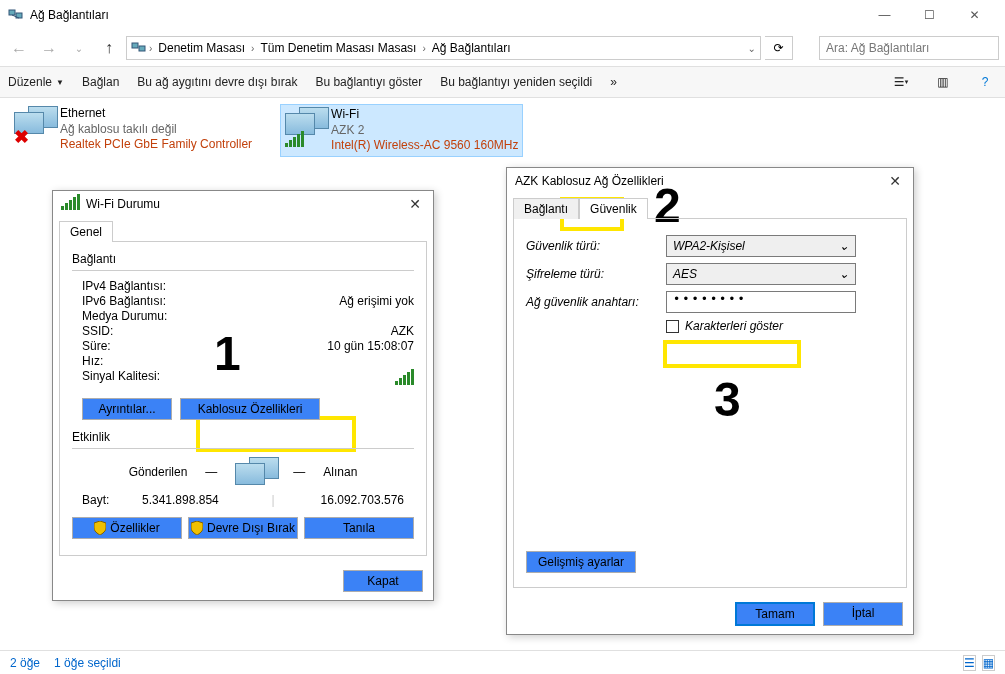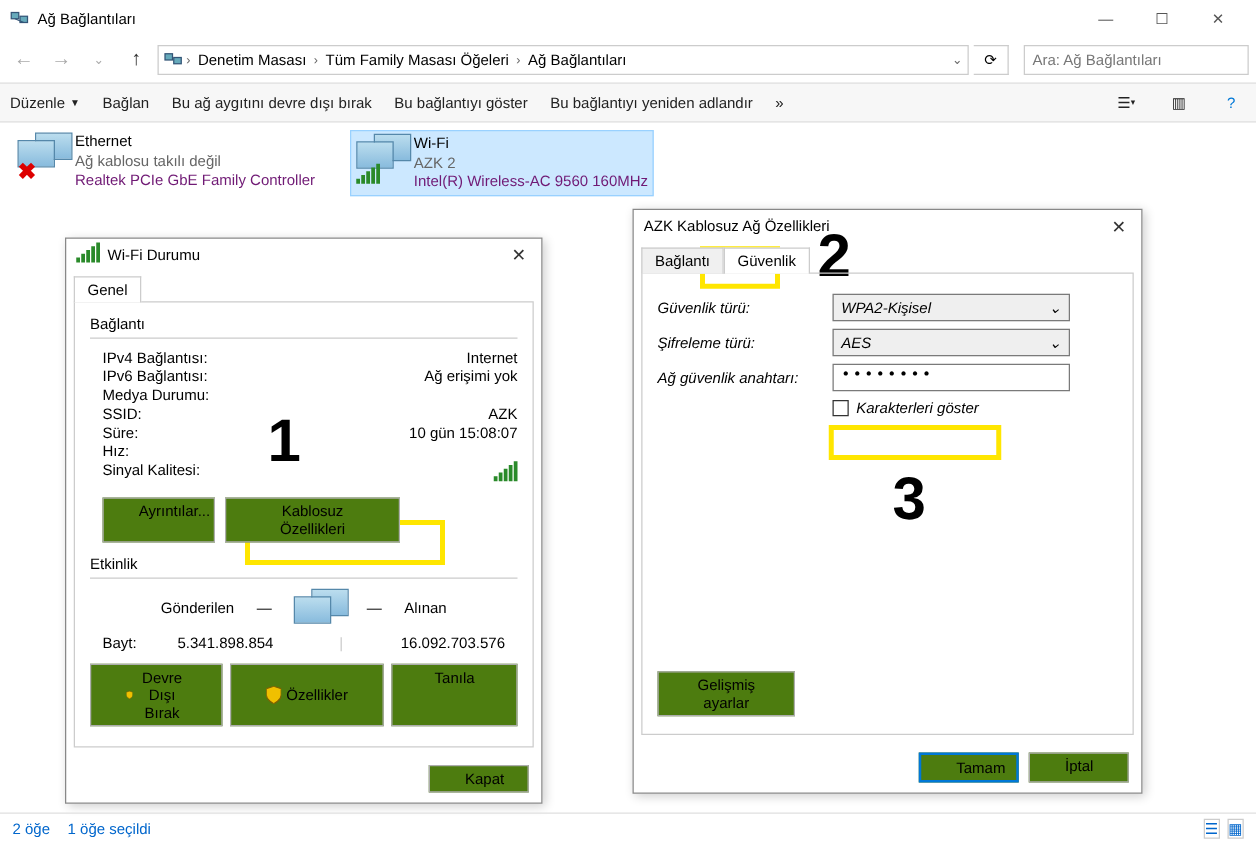--- a/index.html
+++ b/index.html
@@ -8,34 +8,34 @@
 .titlebar .icon { width: 16px; height: 16px; margin-right: 6px; }
 .titlebar .title { flex: 1; font-size: 12px; }
 .titlebar .win-btn { width: 45px; height: 30px; display: flex; align-items: center; justify-content: center; color: #555; }
 .navbar { height: 36px; display: flex; align-items: center; padding: 0 6px; gap: 4px; }
 .nav-arrow { width: 26px; height: 26px; display: flex; align-items: center; justify-content: center; color: #aaa; font-size: 16px; }
 .nav-arrow.enabled { color: #333; }
 .breadcrumb { flex: 1; height: 24px; border: 1px solid #ccc; display: flex; align-items: center; padding: 0 4px; gap: 2px; font-size: 12px; }
 .breadcrumb .crumb { padding: 2px 4px; }
 .breadcrumb .chev { color: #666; font-size: 10px; }
 .refresh { width: 28px; height: 24px; border: 1px solid #ccc; border-left: none; display: flex; align-items: center; justify-content: center; }
-.search { width: 180px; height: 24px; border: 1px solid #ccc; margin-left: 8px; padding: 0 6px; color: #777; display: flex; align-items: center; }
+.search { width: 180px; height: 24px; border: 1px solid #ccc; margin-left: 22px; padding: 0 6px; color: #777; display: flex; align-items: center; }
 .toolbar { height: 32px; border-top: 1px solid #e0e0e0; border-bottom: 1px solid #e0e0e0; background: #f7f7f7; display: flex; align-items: center; padding: 0 8px; gap: 18px; font-size: 12px; color: #222; }
 .toolbar .item { display: flex; align-items: center; gap: 4px; }
 .toolbar .spacer { flex: 1; }
 .toolbar .icbtn { width: 24px; height: 24px; display: flex; align-items: center; justify-content: center; }
 .content { position: relative; padding: 6px 10px; }
 .conn-list { display: flex; gap: 24px; }
 .conn-item { display: flex; gap: 6px; padding: 2px 4px; min-width: 240px; }
 .conn-item.selected { background: #cce8ff; border: 1px solid #99d1ff; }
 .conn-ico { width: 40px; height: 40px; position: relative; }
 .conn-text { line-height: 1.3; }
 .conn-text .n1 { font-weight: 400; }
 .conn-text .n2 { color: #666; }
-.conn-text .n3 { color: #701a75; }
+.conn-text .n3 { color: #c2410c; }
 .statusbar { position: absolute; bottom: 0; left: 0; right: 0; height: 24px; border-top: 1px solid #e0e0e0; display: flex; align-items: center; padding: 0 10px; gap: 14px; font-size: 12px; color: #0066cc; }
 .statusbar .right { margin-left: auto; display: flex; gap: 6px; }
 .dialog { position: absolute; background: #fff; border: 1px solid #888; box-shadow: 2px 2px 8px rgba(0,0,0,0.2); }
 .dialog .d-title { height: 26px; display: flex; align-items: center; padding: 0 8px; }
 .dialog .d-title .t { flex: 1; font-size: 12px; }
 .dialog .d-title .x { width: 20px; text-align: center; font-size: 14px; color: #333; }
 .tabs { display: flex; margin: 4px 6px 0; }
 .tab { border: 1px solid #ccc; border-bottom: none; padding: 3px 10px; background: #fff; position: relative; z-index: 2; font-size: 12px; }
 .tab.inactive { background: #f0f0f0; border-top-color: #ccc; }
 .tab.active { background: #fff; }
@@ -43,21 +43,21 @@
 .group-lbl { margin-bottom: 4px; }
 .group-sep { border-top: 1px solid #ccc; margin-bottom: 8px; }
 .row { display: flex; margin: 1px 0 1px 10px; }
 .row .lbl { width: 120px; }
 .row .val { flex: 1; text-align: right; }
 .row2 { display: flex; align-items: center; margin: 6px 0; font-style: italic; }
 .row2 .lbl { width: 140px; }
 .row2 .ctl { flex: 1; }
 .combo { width: 190px; height: 22px; border: 1px solid #7a7a7a; background: #efefef; display: flex; align-items: center; padding: 0 6px; justify-content: space-between; }
 .pass { width: 190px; height: 22px; border: 1px solid #7a7a7a; padding: 0 6px; font-family: monospace; letter-spacing: 2px; }
-.btn { border: 1px solid #adadad; background: #4d7c0f; padding: 3px 28px; font-size: 12px; text-align: center; }
+.btn { border: 1px solid #adadad; background: #3b82f6; padding: 3px 0; font-size: 12px; text-align: center; }
 .btn.default { border: 2px solid #0078d7; }
 .btn-row { display: flex; gap: 8px; justify-content: flex-end; padding: 8px 10px; }
 .annot { position: absolute; pointer-events: none; }
 .yellow-box { border: 4px solid #ffe600; }
 .big-num { font-size: 48px; font-weight: 900; color: #000; font-family: Arial, sans-serif; }
 .signal-bars { display: inline-flex; align-items: flex-end; gap: 1px; height: 16px; }
 .signal-bars span { width: 3px; background: #2a8a2a; }
 .signal-bars span:nth-child(1){height:4px}.signal-bars span:nth-child(2){height:7px}.signal-bars span:nth-child(3){height:10px}.signal-bars span:nth-child(4){height:13px}.signal-bars span:nth-child(5){height:16px}
 .shield { width: 12px; height: 14px; display: inline-block; }
 .monitor-ico { width: 48px; height: 34px; position: relative; }
@@ -87,41 +87,41 @@
   <div class="nav-arrow" style="font-size:10px">⌄</div>
   <div class="nav-arrow enabled">↑</div>
   <div class="breadcrumb">
     <svg width="16" height="16">
         <rect x="1" y="3" width="6" height="5" fill="#6ab" stroke="#357"></rect>
         <rect x="8" y="6" width="6" height="5" fill="#6ab" stroke="#357"></rect>
       </svg>
     <span class="chev">›</span>
     <span class="crumb">Denetim Masası</span>
     <span class="chev">›</span>
-    <span class="crumb">Tüm Family Masası Öğeleri</span>
+    <span class="crumb">Tüm Denetim Masası Masası</span>
     <span class="chev">›</span>
     <span class="crumb">Ağ Bağlantıları</span>
     <span style="flex:1"></span>
     <span class="chev">⌄</span>
   </div>
   <div class="refresh">⟳</div>
   <div class="search">
       <span>Ara: Ağ Bağlantıları</span>
     </div>
 </div>
 
 <div class="toolbar">
   <div class="item">
       <span>Düzenle</span> 
       <span style="font-size:8px">▼</span>
     </div>
   <div class="item">Bağlan</div>
   <div class="item">Bu ağ aygıtını devre dışı bırak</div>
   <div class="item">Bu bağlantıyı göster</div>
-  <div class="item">Bu bağlantıyı yeniden adlandır</div>
+  <div class="item">Bu bağlantıyı yeniden seçildi</div>
   <div class="item">»</div>
   <div class="spacer"></div>
   <div class="icbtn">☰<span style="font-size:7px">▾</span></div>
   <div class="icbtn">▥</div>
   <div class="icbtn" style="color:#0078d7">?</div>
 </div>
 
 <div class="content">
   <div class="conn-list">
     <div class="conn-item">
@@ -174,21 +174,20 @@
     <div class="x">✕</div>
   </div>
   <div class="tabs">
       <div class="tab active">Genel</div>
     </div>
   <div class="tab-body">
     <div class="group-lbl">Bağlantı</div>
     <div class="group-sep"></div>
     <div class="row">
         <div class="lbl">IPv4 Bağlantısı:</div>
-        <div class="val">Internet</div>
       </div>
     <div class="row">
         <div class="lbl">IPv6 Bağlantısı:</div>
         <div class="val">Ağ erişimi yok</div>
       </div>
     <div class="row">
         <div class="lbl">Medya Durumu:</div>
       </div>
     <div class="row">
         <div class="lbl">SSID:</div>
@@ -231,27 +230,27 @@
       <div style="width:60px">Bayt:</div>
       <div style="flex:1;text-align:left">5.341.898.854</div>
       <div style="width:20px;text-align:center;color:#ccc">|</div>
       <div style="flex:1;text-align:right">16.092.703.576</div>
     </div>
     <div style="display:flex;gap:6px;margin:6px 0">
       <div class="btn" style="flex:1;display:flex;align-items:center;justify-content:center;gap:4px">
           <svg class="shield" viewBox="0 0 12 14">
             <path d="M6 0 L12 2 V7 C12 11 6 14 6 14 C6 14 0 11 0 7 V2 Z" fill="#f0c000" stroke="#806000"></path>
           </svg>
-          <span>Devre Dışı Bırak</span>
+          <span>Özellikler</span>
         </div>
       <div class="btn" style="flex:1;display:flex;align-items:center;justify-content:center;gap:4px">
           <svg class="shield" viewBox="0 0 12 14">
             <path d="M6 0 L12 2 V7 C12 11 6 14 6 14 C6 14 0 11 0 7 V2 Z" fill="#f0c000" stroke="#806000"></path>
           </svg>
-          <span>Özellikler</span>
+          <span>Devre Dışı Bırak</span>
         </div>
       <div class="btn" style="flex:1">Tanıla</div>
     </div>
   </div>
   <div class="btn-row">
       <div class="btn" style="width:80px">Kapat</div>
     </div>
 </div>
 
 <div class="dialog" style="left:506px; top:167px; width:408px;">

